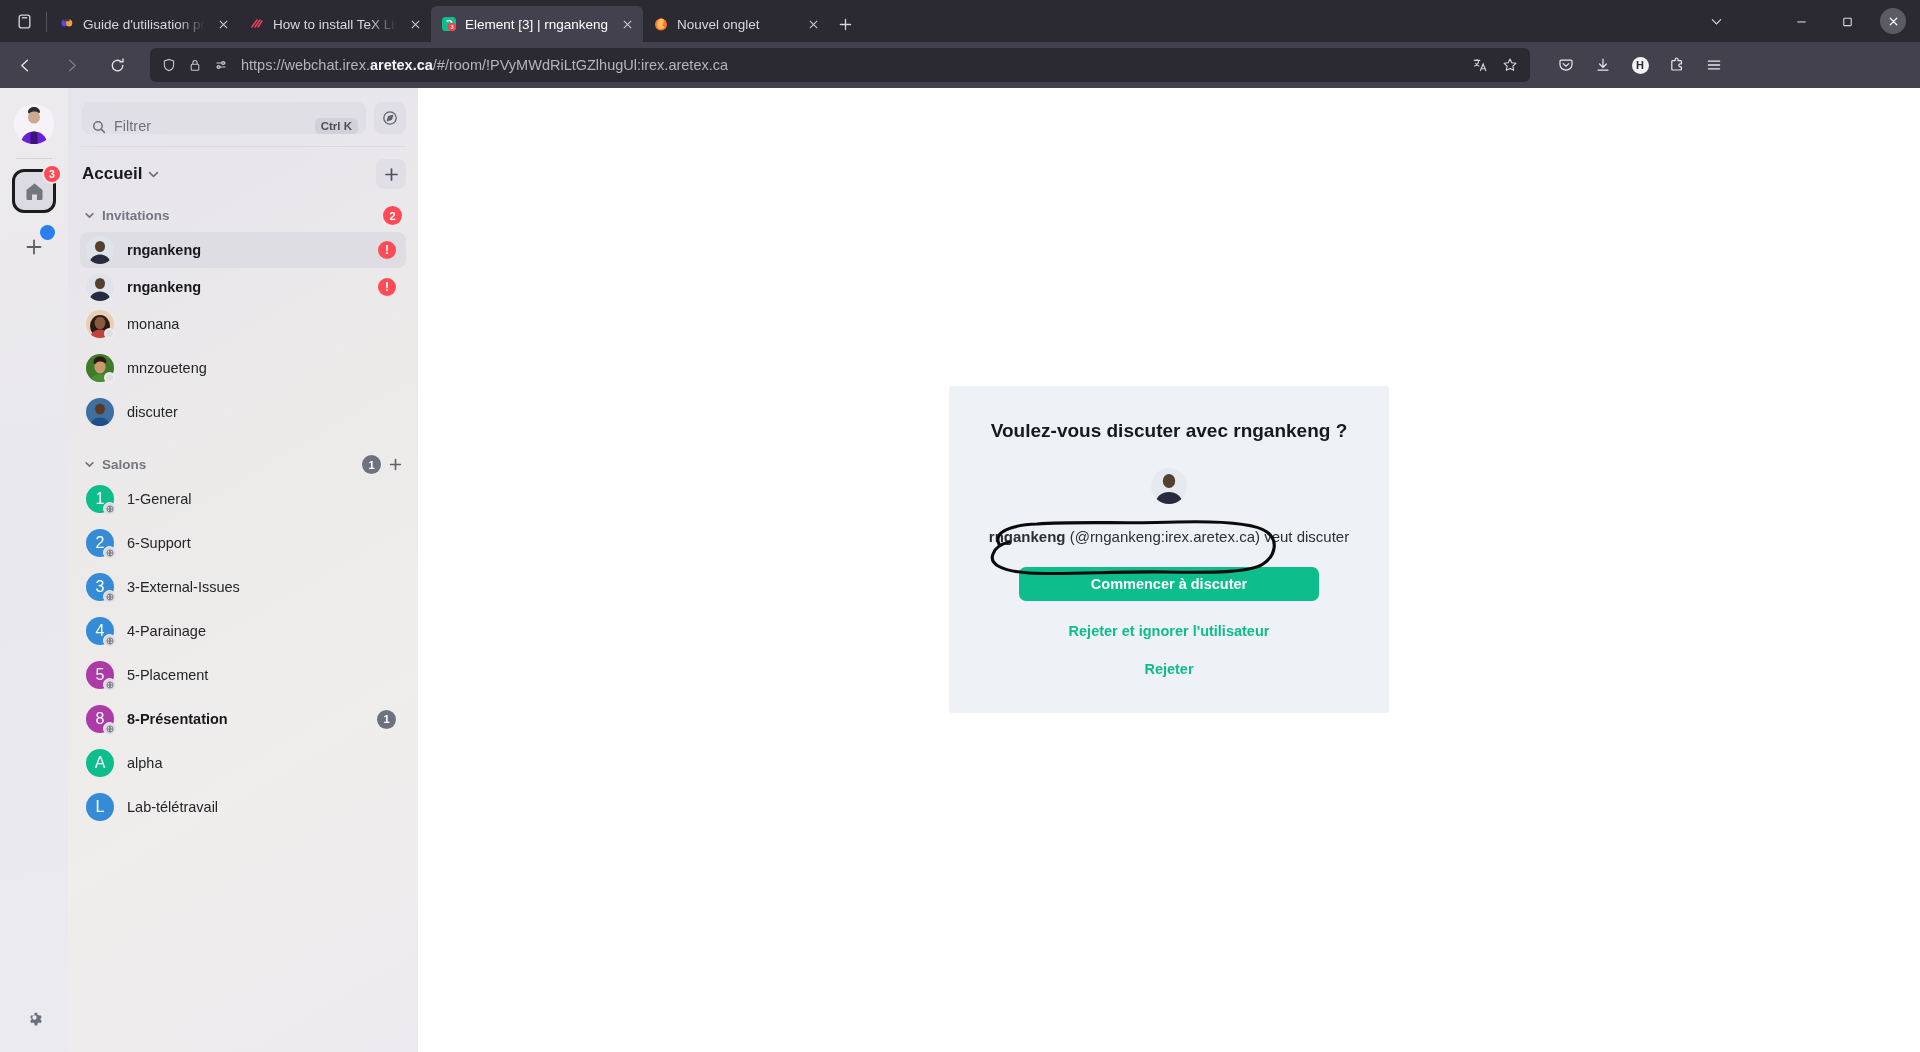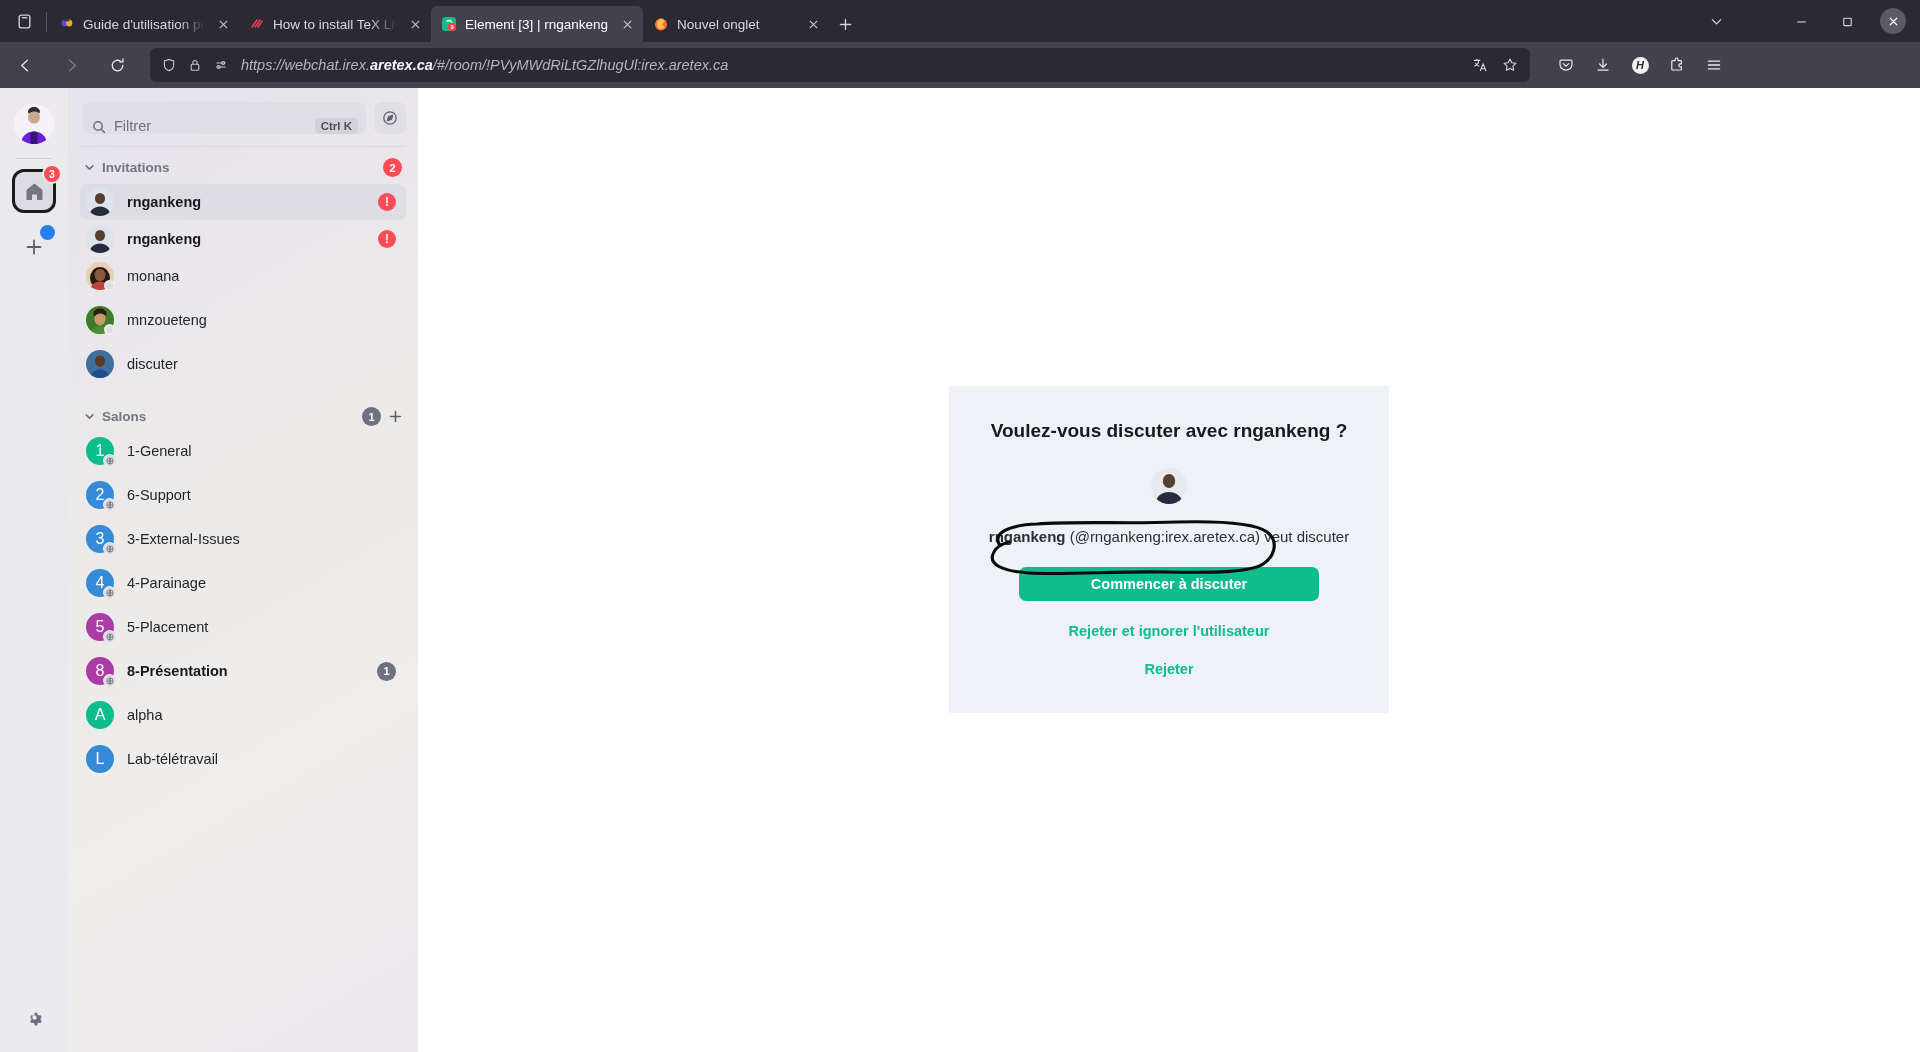--- a/index.html
+++ b/index.html
@@ -89,21 +89,20 @@
     display: flex; align-items: center; justify-content: center;
   }
 
   .ff-navbar {
     height: 46px;
     background: #42414d;
     display: flex; align-items: center;
     padding: 0 6px;
     flex: 0 0 46px;
     gap: 8px;
-    font-style: italic;
   }
   .nav-btn {
     width: 38px; height: 34px;
     display: flex; align-items: center; justify-content: center;
     color: #e8e8ed; border-radius: 5px;
   }
   .nav-btn svg { width: 17px; height: 17px; }
   .nav-btn.disabled { color: #7c7c87; }
 
   .urlbar {
@@ -626,20 +625,33 @@
       <div class="explore-btn">
         <svg viewBox="0 0 16 16" fill="none" stroke="currentColor" stroke-width="1.3">
             <circle cx="8" cy="8" r="6.2"></circle>
             <path d="M10.6 5.4L6.5 6.6 5.4 10.6l4.1-1.2z" fill="currentColor" stroke-linejoin="round"></path>
           </svg>
       </div>
     </div>
 
     <div class="rl-divider"></div>
 
+    <div class="space-header">
+      <span class="space-name">Accueil</span>
+      <span class="space-chev">
+        <svg viewBox="0 0 13 13" stroke="currentColor" stroke-width="1.6" fill="none" stroke-linecap="round" stroke-linejoin="round">
+            <path d="M2.6 4.6L6.5 8.4l3.9-3.8"></path>
+          </svg>
+      </span>
+      <span class="space-add">
+        <svg viewBox="0 0 15 15" stroke="currentColor" stroke-width="1.7" stroke-linecap="round">
+            <path d="M7.5 2v11M2 7.5h11"></path>
+          </svg>
+      </span>
+    </div>
 
     <div class="section-head">
       <span class="chev">
         <svg viewBox="0 0 11 11" stroke="currentColor" stroke-width="1.7" fill="none" stroke-linecap="round" stroke-linejoin="round">
             <path d="M2.2 3.9L5.5 7.2l3.3-3.3"></path>
           </svg>
       </span>
       <span>Invitations</span>
       <span class="sh-right">
         <span class="badge-count">2</span>

